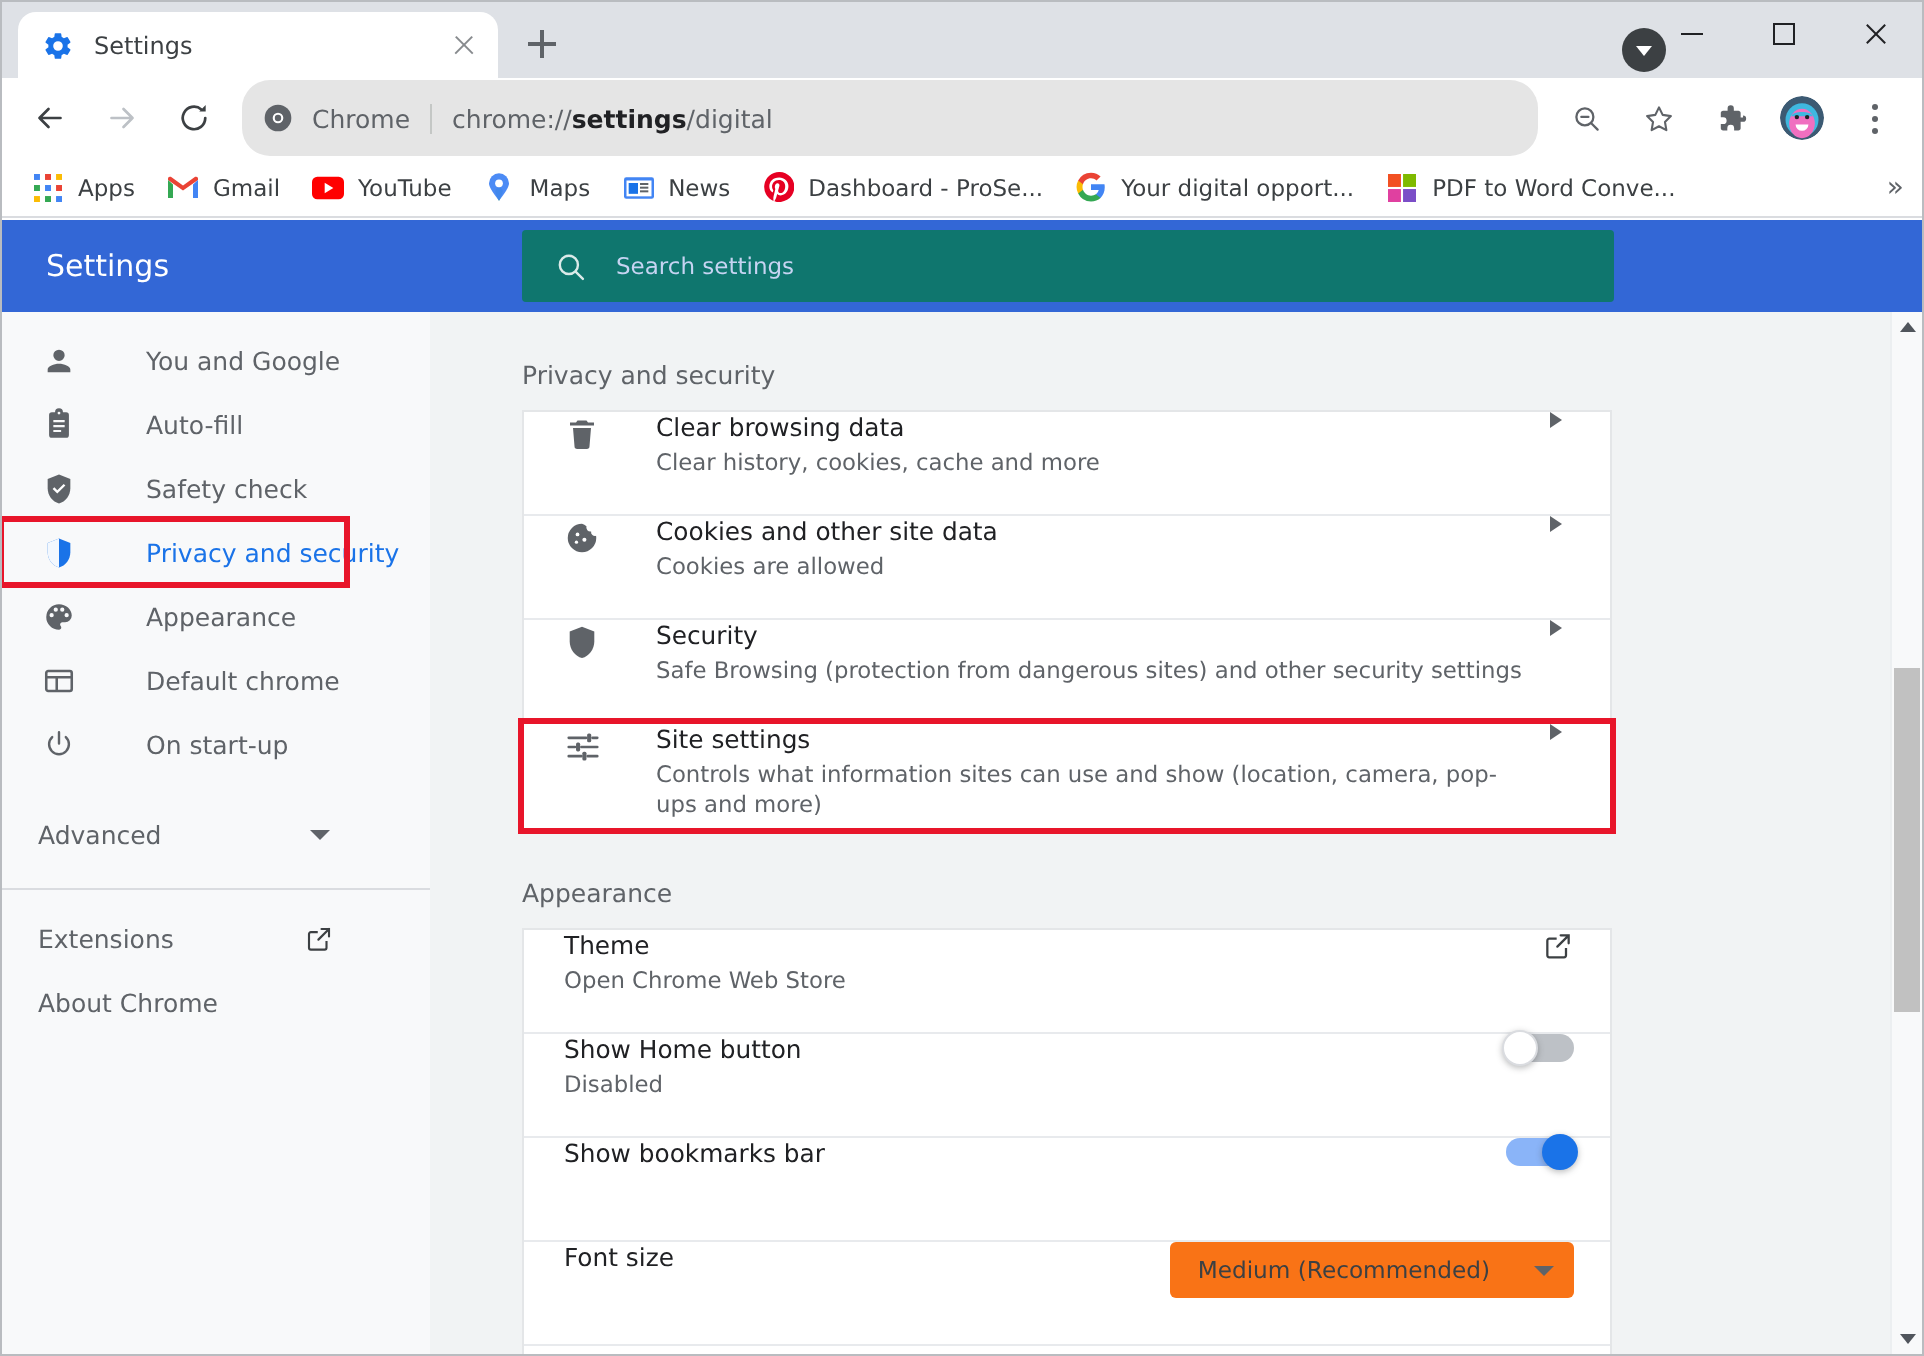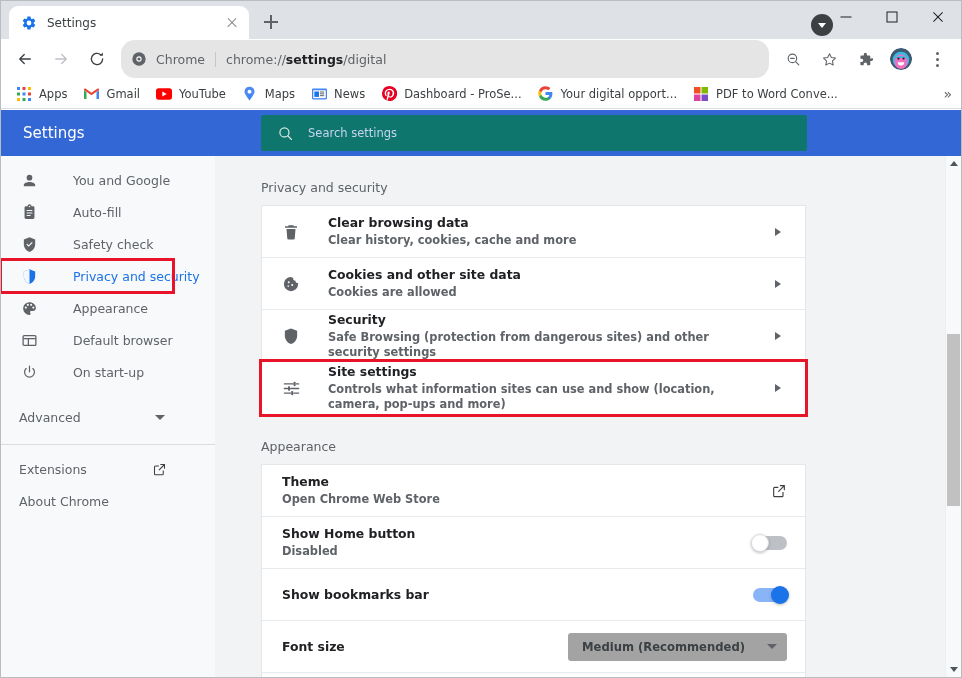--- a/index.html
+++ b/index.html
@@ -353,26 +353,25 @@
   .card {
     margin-left: 46px;
     width: 545px;
     background: #ffffff;
     border: 1px solid #e4e6e8;
     box-sizing: border-box;
   }
   .row {
     position: relative;
     display: flex;
-    align-items: center;
+    align-items: flex-start;
     padding: 0 18px 0 18px;
     min-height: 52px;
     box-sizing: border-box;
     border-bottom: 1px solid #e8eaed;
-    font-weight: bold;
   }
   .card .row:last-child { border-bottom: none; }
   .row-ico {
     width: 22px; height: 22px;
     flex: 0 0 22px;
     display: flex; align-items: center; justify-content: center;
     margin-right: 26px;
   }
   .row-text { flex: 1; min-width: 0; }
   .row-title {
@@ -417,21 +416,21 @@
     top: -2px;
     box-shadow: 0 1px 3px rgba(60,64,67,.35);
   }
   .toggle.off { background: #bdc1c6; }
   .toggle.off .knob { left: -2px; background: #ffffff; border: 1px solid #dadce0; box-sizing: border-box; }
   .toggle.on  { background: #8ab4f8; }
   .toggle.on .knob  { left: 18px; background: #1a73e8; }
 
   .select {
     height: 28px;
-    background: #a3a3a3;
+    background: #f97316;
     border-radius: 3px;
     display: flex;
     align-items: center;
     padding: 0 10px 0 14px;
     margin-left: 12px;
   }
   .select-val { font-size: 11.6px; color: #3c4043; }
   .select .caret-dn { margin-right: 0; margin-left: 22px; border-top-color:#5f6368; }
 
   .ext-ico-btn { width: 16px; height: 16px; flex: 0 0 16px; margin-left: 12px; }
@@ -740,21 +739,21 @@
       </div>
 
 
       <div class="nav-item">
         <span class="nav-ico">
           <svg viewBox="0 0 24 24" width="17" height="17">
             <rect x="3" y="5" width="18" height="14" rx="1.4" fill="none" stroke="#5f6368" stroke-width="1.8"></rect>
             <path stroke="#5f6368" stroke-width="1.8" d="M3 9.4h18M10.4 9.4V19"></path>
           </svg>
         </span>
-        <span class="nav-label">Default browser</span>
+        <span class="nav-label">Default chrome</span>
       </div>
 
       <div class="nav-item">
         <span class="nav-ico">
           <svg viewBox="0 0 24 24" width="17" height="17">
             <path fill="none" stroke="#5f6368" stroke-width="1.7" stroke-linecap="round" d="M7.2 6.4a7 7 0 109.6 0M12 3v8"></path>
           </svg>
         </span>
         <span class="nav-label">On start-up</span>
       </div>

